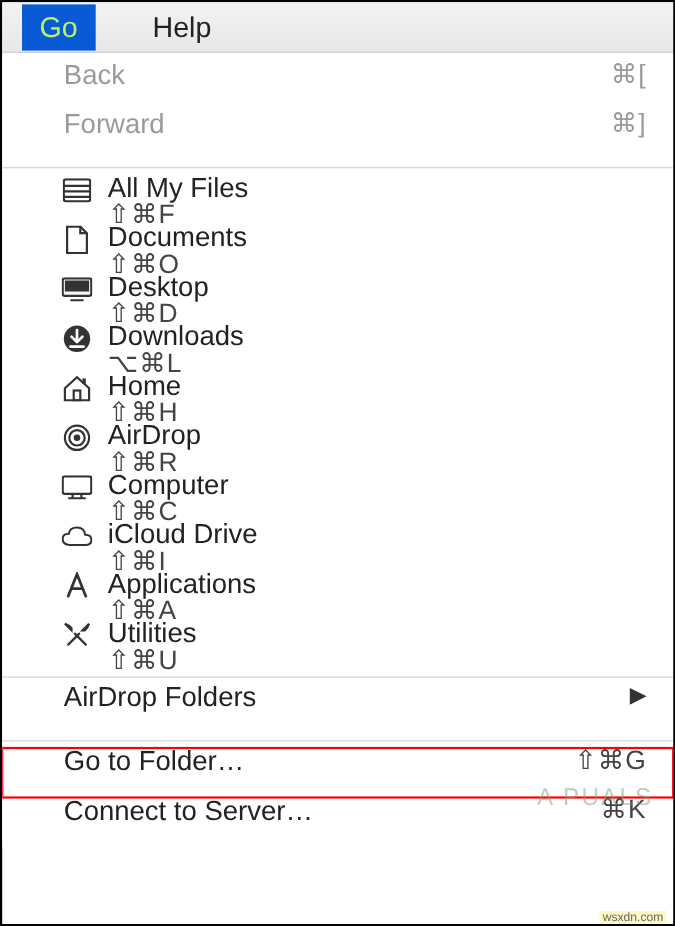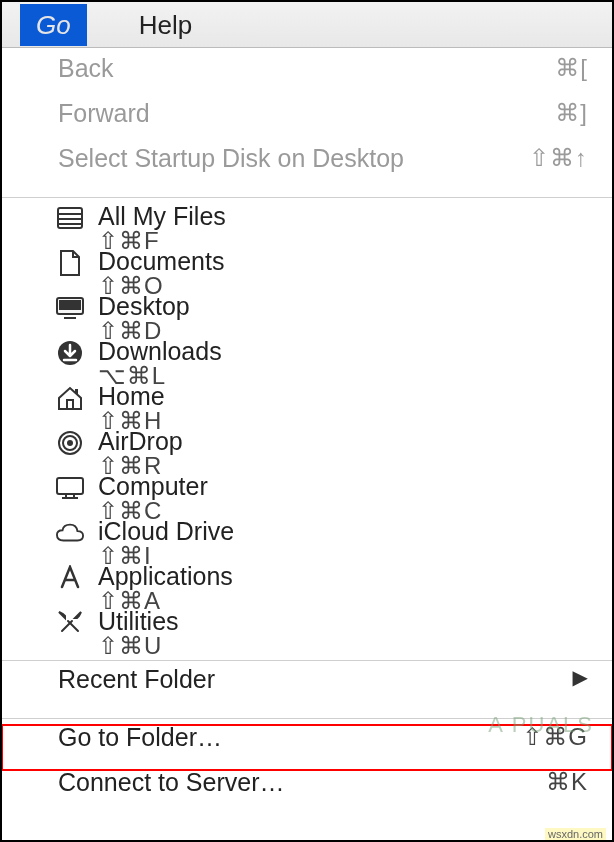--- a/index.html
+++ b/index.html
@@ -22,23 +22,22 @@
     border-bottom: 1px solid #bbb;
     padding-left: 18px;
     gap: 36px;
   }
   .menubar-item {
     font-size: 26px;
     padding: 8px 16px;
   }
   .menubar-item.active {
     background: #0a5ad6;
-    color: #e5e5e5;
+    color: #bef264;
     font-weight: 500;
-    font-style: italic;
   }
   .menu {
     background: #fff;
   }
   .menu-item {
     display: flex;
     align-items: flex-start;
     height: 45px;
     padding: 0 24px 0 56px;
     position: relative;
@@ -106,24 +105,20 @@
 
   <div style="height:8px"></div>
   <div class="menu-item disabled">
     <span class="label">Back</span>
     <span class="shortcut">⌘[</span>
   </div>
   <div class="menu-item disabled">
     <span class="label">Forward</span>
     <span class="shortcut">⌘]</span>
   </div>
-  <div class="menu-item disabled">
-    <span class="label">Select Startup Disk on Desktop</span>
-    <span class="shortcut">⇧⌘↑</span>
-  </div>
 
   <div class="menu-sep"></div>
 
   <div class="menu-item with-icon">
     <span class="icon">
       <svg width="26" height="22" viewBox="0 0 26 22">
           <rect x="1" y="1" width="24" height="20" rx="2" fill="none" stroke="#333" stroke-width="2"></rect>
           <line x1="1" y1="7" x2="25" y2="7" stroke="#333" stroke-width="2"></line>
           <line x1="1" y1="12" x2="25" y2="12" stroke="#333" stroke-width="2"></line>
           <line x1="1" y1="17" x2="25" y2="17" stroke="#333" stroke-width="2"></line>
@@ -235,21 +230,21 @@
           <path d="M21 21 L11 11 M8 8 Q4 4 2 2 L6 4 L8 6 Z" stroke="#333" stroke-width="2" fill="none" stroke-linecap="round"></path>
         </svg>
     </span>
     <span class="label">Utilities</span>
     <span class="shortcut">⇧⌘U</span>
   </div>
 
   <div class="menu-sep"></div>
 
   <div class="menu-item">
-    <span class="label">Recent Folder</span>
+    <span class="label">AirDrop Folders</span>
     <span class="submenu-arrow">▶</span>
   </div>
 
   <div class="menu-sep"></div>
 
   <div class="menu-item highlight">
     <span class="label">Go to Folder…</span>
     <span class="shortcut">⇧⌘G</span>
   </div>
 

